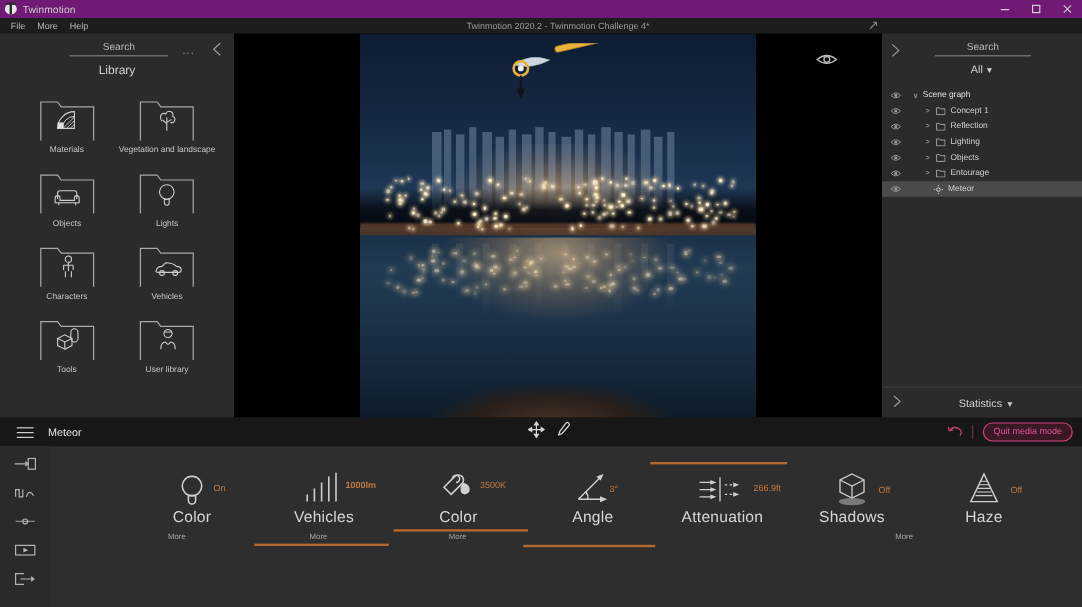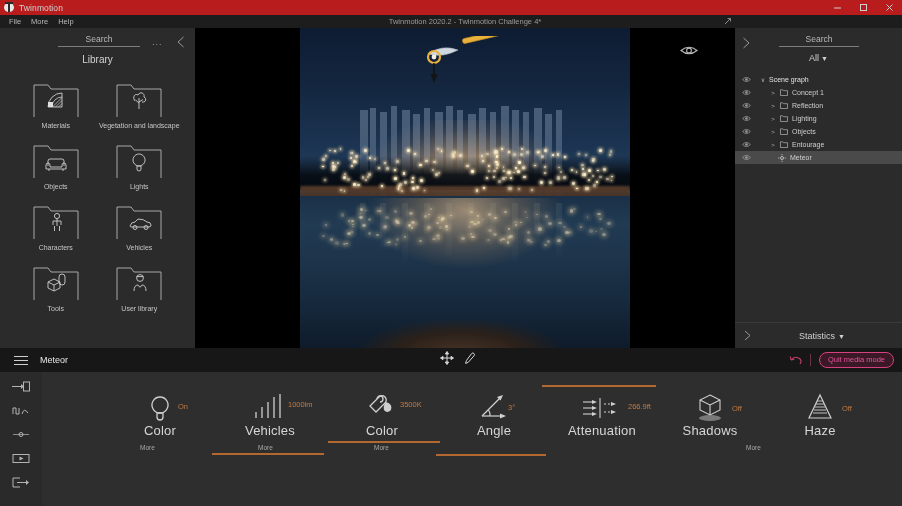--- a/index.html
+++ b/index.html
@@ -8,21 +8,21 @@
     background: #1b1b1b;
     font-family: "Liberation Sans", sans-serif;
     overflow: hidden;
     -webkit-font-smoothing: antialiased;
   }
   #app { position: relative; width: 902px; height: 506px; background: #232323; }
 
   
   .titlebar {
     position: absolute; left: 0; top: 0; width: 902px; height: 15px;
-    background: #b91c1c; display: flex; align-items: center;
+    background: #701a75; display: flex; align-items: center;
   }
   .tm-logo {
     width: 11px; height: 11px; margin-left: 4px; margin-right: 4px;
     position: relative; flex: 0 0 auto;
   }
   .tm-logo .ring {
     position: absolute; left: 0; top: 1px; width: 10px; height: 9px;
     border-radius: 50%; background: #e8e8e8;
   }
   .tm-logo .bar1 { position: absolute; left: 1px; top: 0px; width: 8px; height: 2px; background: #2a2a2a; }
@@ -931,21 +931,21 @@
         <div class="picon">
           <svg width="38" height="30" viewBox="0 0 38 30">
             <g stroke="#d0d0d0" stroke-width="1.3">
               <line x1="5" y1="26" x2="5" y2="20"></line>
                 <line x1="11" y1="26" x2="11" y2="15"></line>
               <line x1="17" y1="26" x2="17" y2="10"></line>
                 <line x1="23" y1="26" x2="23" y2="5"></line>
               <line x1="29" y1="26" x2="29" y2="2"></line>
             </g>
           </svg>
-          <span class="pval" style="left:78px; top:10px;">1000lm</span>
+          <span class="pval" style="left:78px; top:10px;font-weight:bold;">1000lm</span>
         </div>
         <div class="plabel">Vehicles</div>
         <div class="slider" style="left:2px; top:63px; width:112px;"></div>
         <div class="more" style="left:48px; top:54px;">More</div>
       </div>
 
       <div class="prop" style="left:280px;">
         <div class="picon">
           <svg width="34" height="30" viewBox="0 0 34 30">
             <g fill="none" stroke="#d0d0d0" stroke-width="1.3">

